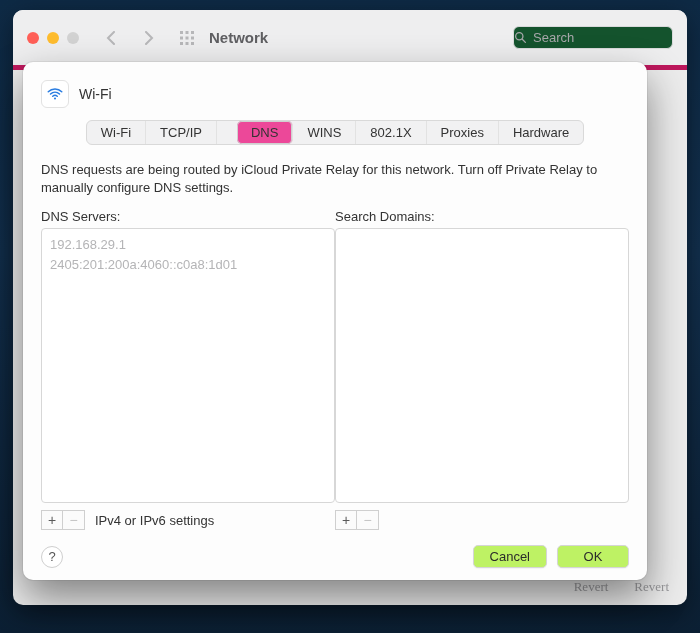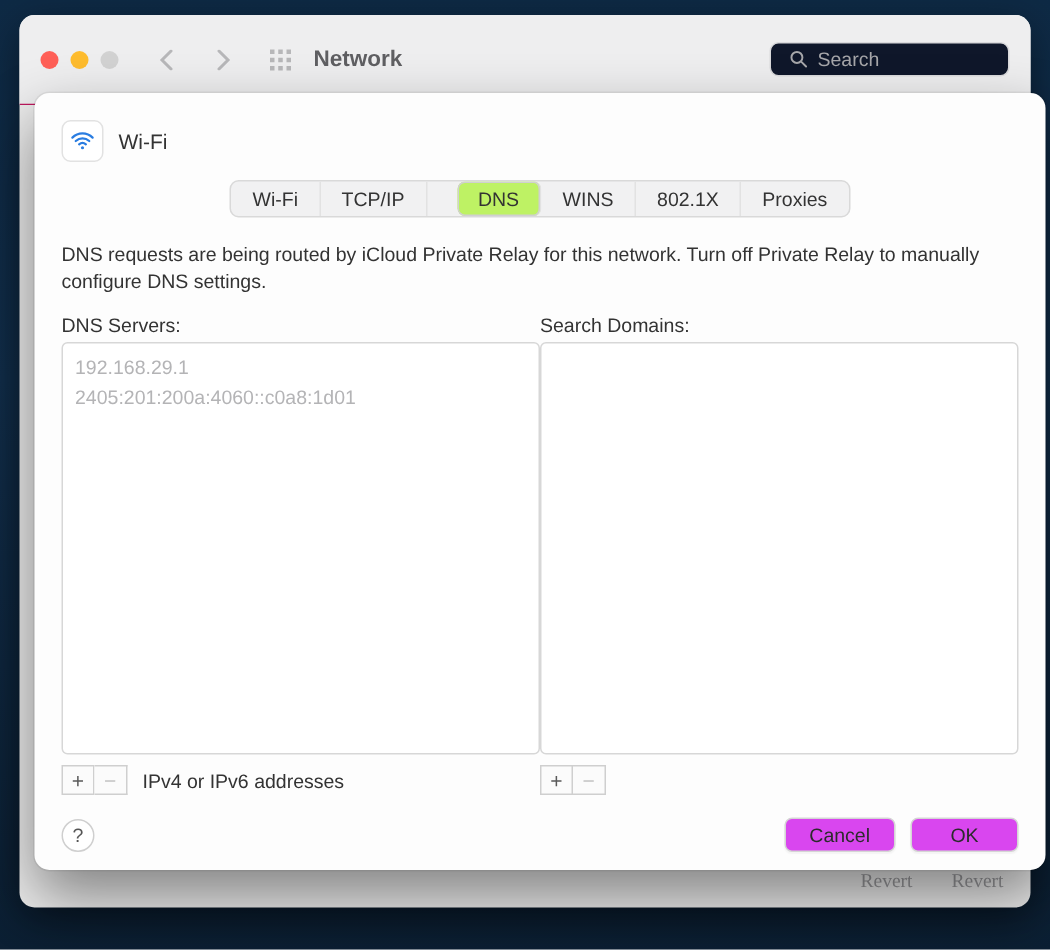--- a/index.html
+++ b/index.html
@@ -20,53 +20,53 @@
     background: #ececec;
     border-radius: 10px;
     box-shadow: 0 8px 28px rgba(0,0,0,.45);
   }
   .titlebar {
     height: 60px;
     display: flex;
     align-items: center;
     gap: 8px;
     padding: 0 14px;
-    border-bottom: 1px solid #be185d;
+    border-bottom: 5px solid #be185d;
     background: #eeeeef;
     border-radius: 10px 10px 0 0;
   }
   .traffic { display: flex; gap: 8px; margin-right: 10px; }
   .dot { width: 12px; height: 12px; border-radius: 50%; }
   .red { background: #ff5f57; }
   .yellow { background: #febc2e; }
   .grey { background: #d2d2d2; }
   .nav-arrow, .apps-icon {
     color: #b7b7b9; display: inline-flex; width: 20px; justify-content: center;
   }
   .nav-arrow svg, .apps-icon svg { display: block; }
   .nav-group { display:flex; gap:18px; margin-left:4px; margin-right:10px;}
   .window-title { font-size: 15px; font-weight: 600; color: #5f5f62; margin-left: 4px; flex: 1;}
   .search-wrap {
     display: flex; align-items: center;
-    background: #0f172a; border:1px solid #d9d9db; border-radius: 6px;
-    padding: 3px 12px; width: 160px; color: #a7a7aa;
+    background: #14532d; border:1px solid #d9d9db; border-radius: 6px;
+    padding: 3px 0; width: 160px; color: #a7a7aa;
   }
   .search-wrap svg { margin-right: 6px; }
   .search-wrap span { font-size: 13px; }
 
   .parent-footer {
     position:absolute; right:18px; bottom:10px; display:flex; gap:26px;
     color:#9a9a9d; font-size:13px;font-family:Liberation Serif, serif;
   }
 
   
   .sheet {
     position: absolute;
     left: 23px; top: 62px;
-    width: 674px; height: 518px;
+    width: 624px; height: 518px;
     background: #fdfdfd;
     border-radius: 10px;
     box-shadow: 0 18px 40px rgba(0,0,0,.45), 0 0 0 1px rgba(0,0,0,.06);
     padding: 18px 18px 12px 18px;
     display:flex; flex-direction:column;
   }
   .sheet-header {
     display:flex; align-items:center; gap:10px; margin-bottom:12px;
   }
   .wifi-icon-box {
@@ -80,21 +80,21 @@
     border:1px solid #d9d9d9; border-radius:6px; overflow:hidden;
     background:#f1f1f2;
   }
   .tab {
     padding: 4px 14px; font-size:13px; color:#333;
     border-right:1px solid #e2e2e2;
     cursor: default;
   }
   .tab:last-child { border-right:none; }
   .tab.active {
-    background:#bef264;
+    background:#ec4899;
     box-shadow: 0 0 0 1px #d0d0d0 inset;
     border-radius:5px;
     margin-left:20px;
   }
 
   .info-text {
     font-size:13px; line-height:1.4; color:#333;
     margin: 4px 0 12px 0;
   }
 
@@ -132,21 +132,21 @@
   .help-btn {
     width:22px; height:22px; border-radius:50%;
     border:1px solid #cfcfcf; background:#fff;
     font-size:13px; color:#555;
     display:flex; align-items:center; justify-content:center;
   }
   .spacer { flex:1; }
   .btn {
     min-width:72px; padding:3px 16px;
     border:1px solid #d5d5d5; border-radius:5px;
-    background:#d946ef; font-size:13px; color:#2b2b2b;
+    background:#bef264; font-size:13px; color:#2b2b2b;
     margin-left:10px; text-align:center;
     box-shadow: 0 1px 1px rgba(0,0,0,.04);
   }
 </style>
 </head>
 <body>
 
 <div class="parent-window">
   <div class="titlebar">
     <div class="traffic">
@@ -210,35 +210,36 @@
     <div class="sheet-title">Wi-Fi</div>
   </div>
 
   <div class="tabs" id="tabs">
       <div class="tab">Wi-Fi</div>
       <div class="tab">TCP/IP</div>
       <div class="tab active">DNS</div>
       <div class="tab">WINS</div>
       <div class="tab">802.1X</div>
       <div class="tab">Proxies</div>
+      <div class="tab">Hardware</div>
     </div>
 
   <div class="info-text">DNS requests are being routed by iCloud Private Relay for this network. Turn off Private Relay to manually configure DNS settings.</div>
 
   <div class="columns">
     <div class="col">
       <div class="col-label">DNS Servers:</div>
       <div class="listbox" id="dns-list">
           <div>192.168.29.1</div>
           <div>2405:201:200a:4060::c0a8:1d01</div>
         </div>
       <div class="list-footer">
         <div class="sqbtn">+</div>
         <div class="sqbtn disabled">−</div>
-        <div class="foot-label">IPv4 or IPv6 addresses</div>
+        <div class="foot-label">IPv4 or IPv6 settings</div>
       </div>
     </div>
     <div class="col">
       <div class="col-label">Search Domains:</div>
       <div class="listbox" id="domains-list"></div>
       <div class="list-footer">
         <div class="sqbtn">+</div>
         <div class="sqbtn disabled">−</div>
       </div>
     </div>

